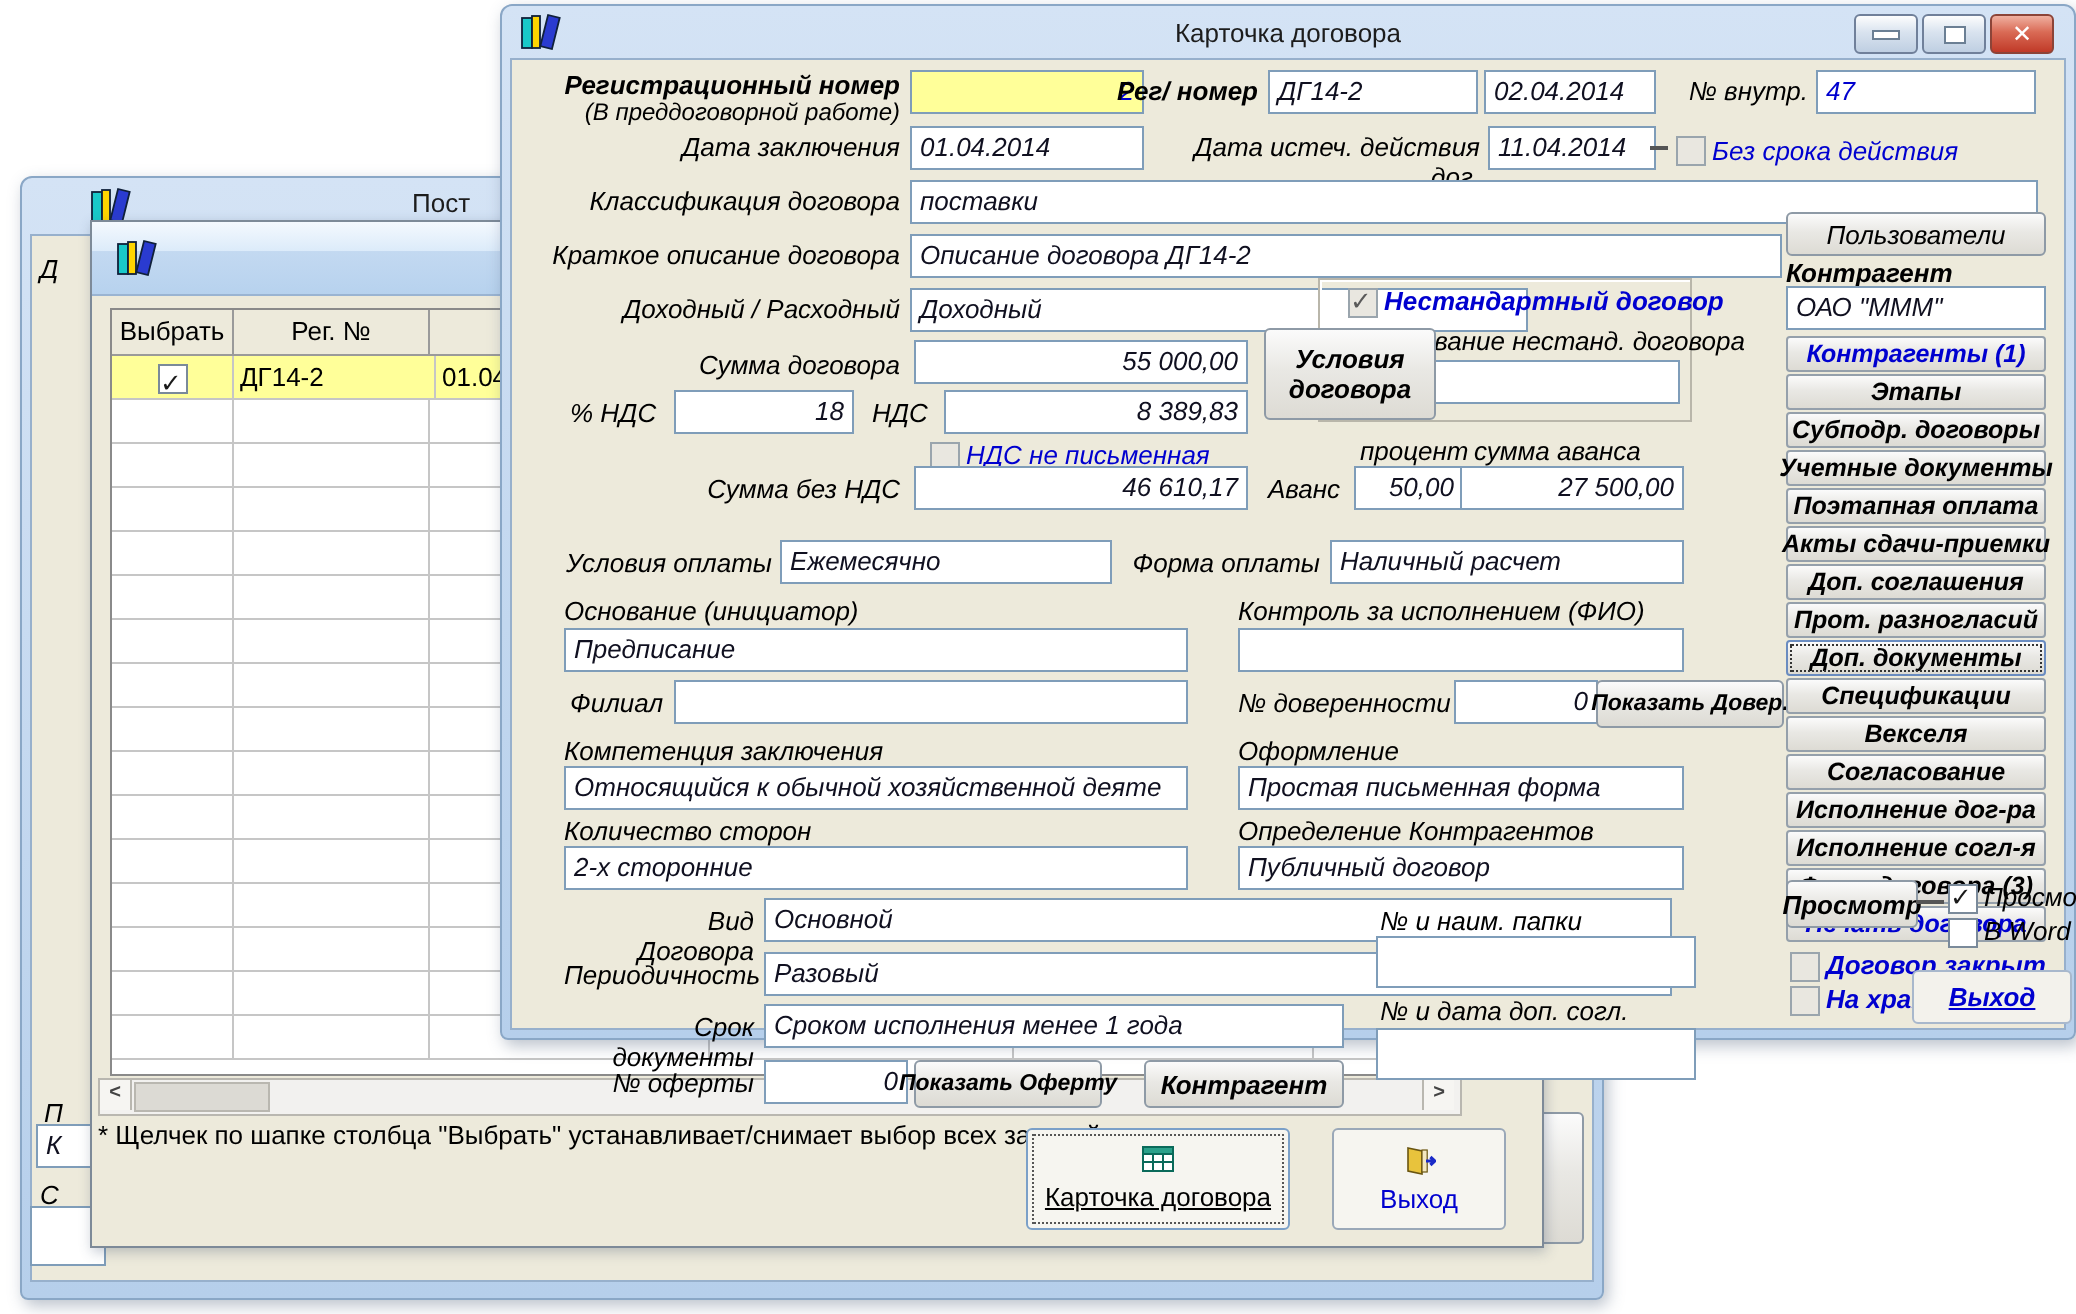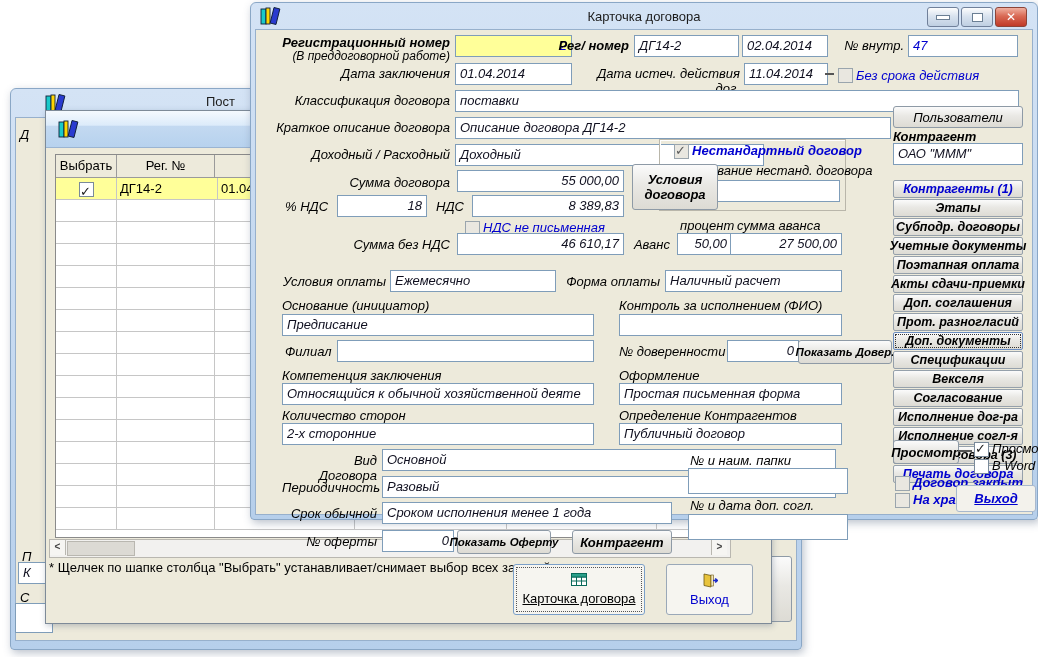--- a/index.html
+++ b/index.html
@@ -378,37 +378,37 @@
       <div class="fld" style="left:26px;top:393px;width:302px;">2-х сторонние</div>
       <div class="lbl" style="left:363px;top:378px;">Определение Контрагентов</div>
       <div class="fld" style="left:363px;top:393px;width:213px;">Публичный договор</div>
 
       <div class="lblr" style="left:40px;top:423px;width:81px;">Вид Договора</div>
       <div class="fld" style="left:126px;top:419px;width:444px;">Основной</div>
 
       <div class="lblr" style="left:26px;top:450px;width:95px;">Периодичность</div>
       <div class="fld" style="left:126px;top:446px;width:444px;">Разовый</div>
 
-      <div class="lblr" style="left:26px;top:476px;width:95px;">Срок обычной</div>
+      <div class="lblr" style="left:26px;top:476px;width:95px;">Срок документы</div>
       <div class="fld" style="left:126px;top:472px;width:280px;">Сроком исполнения менее 1 года</div>
       <div class="lblr" style="left:46px;top:504px;width:75px;">№ оферты</div>
       <div class="fld num" style="left:126px;top:500px;width:62px;">0</div>
       <div class="btn b" style="left:201px;top:500px;width:92px;height:22px;font-size:11.5px;">Показать Оферту</div>
       <div class="btn b" style="left:316px;top:500px;width:98px;height:22px;">Контрагент</div>
 
       <div class="lbl" style="left:434px;top:423px;">№ и наим. папки</div>
       <div class="fld" style="left:432px;top:438px;width:150px;height:24px;"></div>
       <div class="lbl" style="left:434px;top:468px;">№ и дата доп. согл.</div>
       <div class="fld" style="left:432px;top:484px;width:150px;height:24px;"></div>
 
       <div class="btn" style="left:637px;top:76px;width:128px;height:20px;">Пользователи</div>
       <div class="lbl b" style="left:637px;top:99px;">Контрагент</div>
       <div class="fld" style="left:637px;top:113px;width:120px;">ОАО "МММ"</div>
 
-      <div class="abs" style="left:637px;top:138px;width:128px;display:flex;flex-direction:column;gap:1px;margin-top:12px;">
+      <div class="abs" style="left:637px;top:138px;width:128px;display:flex;flex-direction:column;gap:1px;">
         <div class="sbtn bluelbl">Контрагенты (1)</div>
         <div class="sbtn">Этапы</div>
         <div class="sbtn">Субподр. договоры</div>
         <div class="sbtn">Учетные документы</div>
         <div class="sbtn">Поэтапная оплата</div>
         <div class="sbtn">Акты сдачи-приемки</div>
         <div class="sbtn">Доп. соглашения</div>
         <div class="sbtn">Прот. разногласий</div>
         <div class="sbtn focus">Доп. документы</div>
         <div class="sbtn">Спецификации</div>

